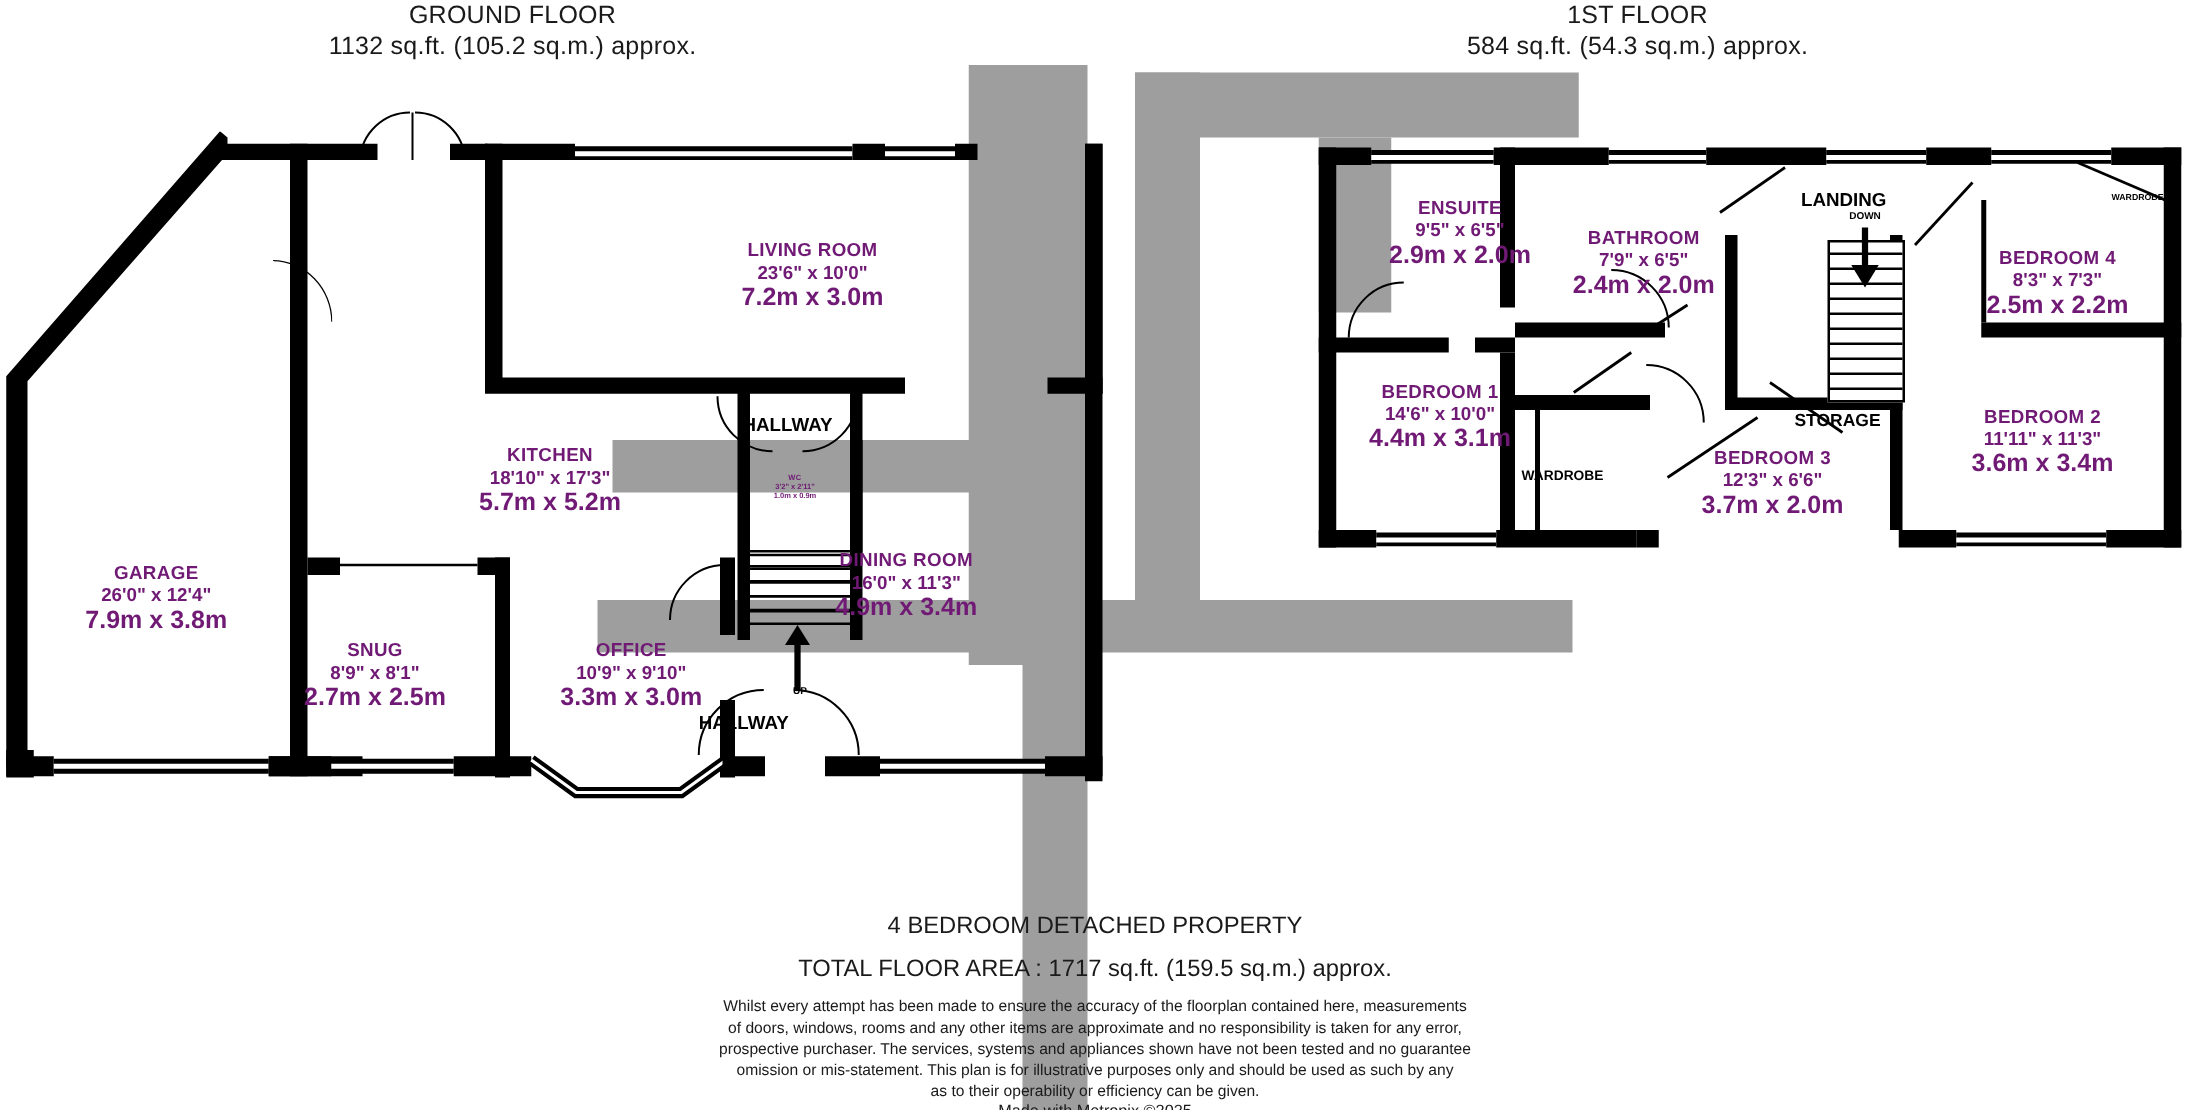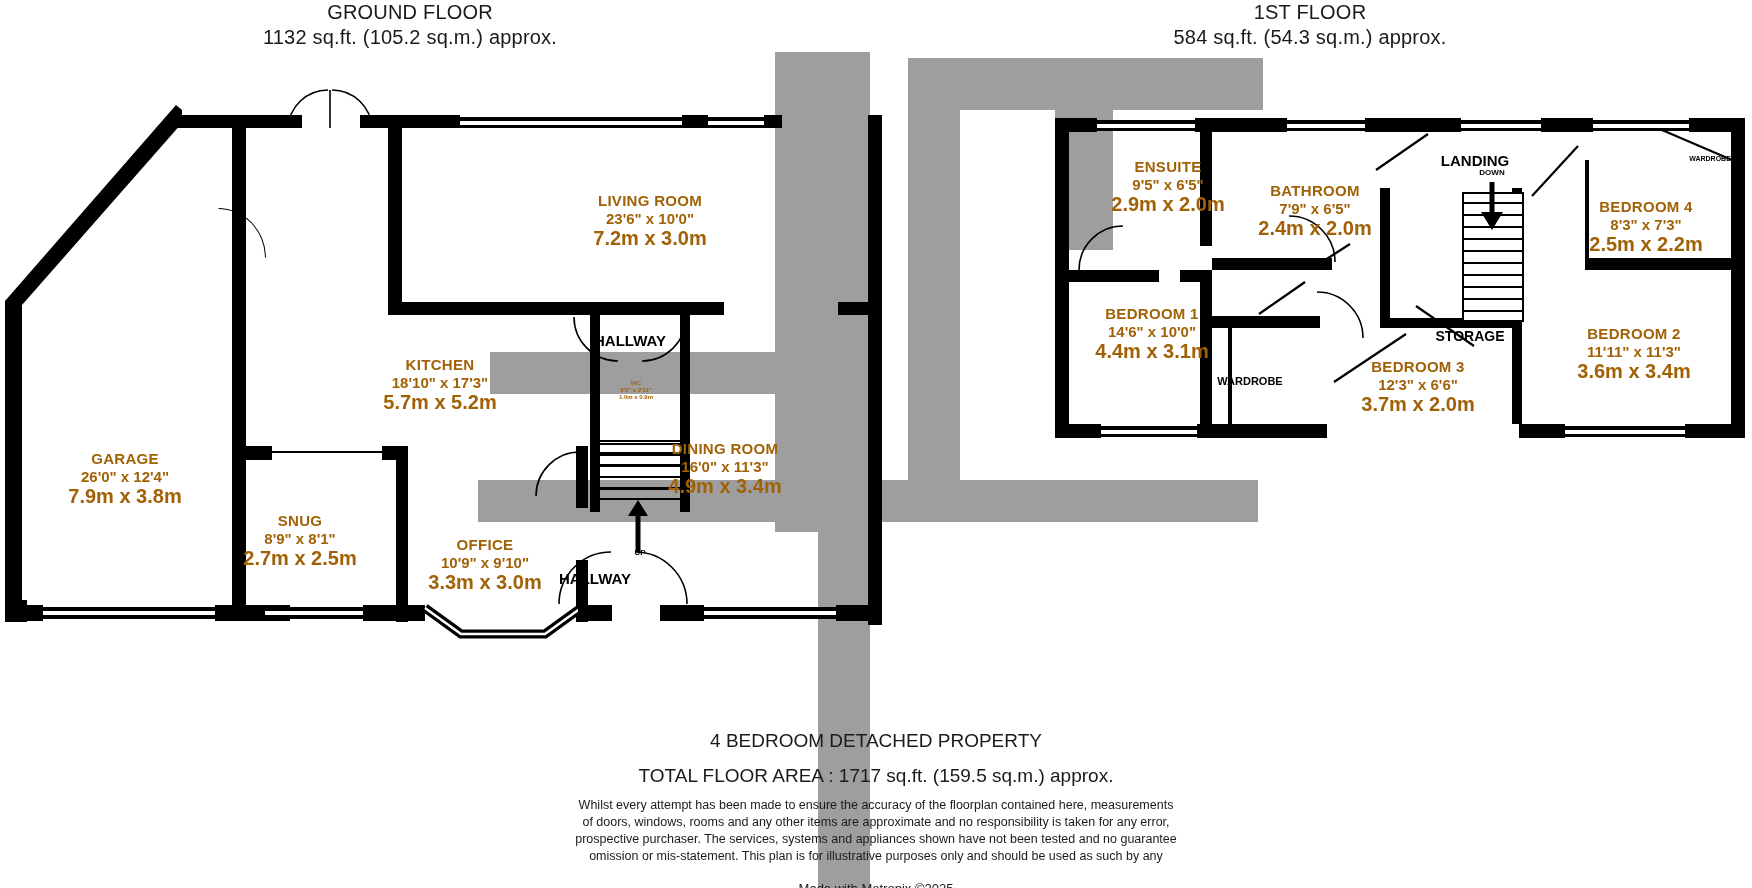--- a/index.html
+++ b/index.html
@@ -38,21 +38,21 @@
 
   
   .window{position:absolute;background:#000000;}
   .window .slot{position:absolute;background:#ffffff;}
 
   
   .room{
     position:absolute;
     text-align:center;
     font-weight:bold;
-    color:#a16207;
+    color:#701a75;
     white-space:nowrap;
     line-height:1.18;
   }
   .room .rname{display:block;font-size:15px;letter-spacing:0.3px;}
   .room .rimp{display:block;font-size:15px;}
   .room .rmet{display:block;font-size:20px;}
 
   .room.tiny{line-height:1.15;}
   .room.tiny .rname{font-size:6px;}
   .room.tiny .rimp,.room.tiny .rmet{font-size:6px;}
@@ -245,21 +245,21 @@
     <span class="rimp">26'0"  x 12'4"</span>
     <span class="rmet">7.9m  x 3.8m</span>
   </div>
 
   <div class="room" style="left:205px;top:512px;width:190px;">
     <span class="rname">SNUG</span>
     <span class="rimp">8'9"  x 8'1"</span>
     <span class="rmet">2.7m  x 2.5m</span>
   </div>
 
-  <div class="room" style="left:390px;top:512px;width:190px;margin-top:24px;">
+  <div class="room" style="left:410px;top:512px;width:190px;">
     <span class="rname">OFFICE</span>
     <span class="rimp">10'9"  x 9'10"</span>
     <span class="rmet">3.3m  x 3.0m</span>
   </div>
 
   <div class="room" style="left:600px;top:440px;width:250px;">
     <span class="rname">DINING ROOM</span>
     <span class="rimp">16'0"  x 11'3"</span>
     <span class="rmet">4.9m  x 3.4m</span>
   </div>
@@ -421,16 +421,17 @@
   <div class="microlabel" style="left:1670px;top:155px;width:80px;font-size:7px;">WARDROBE</div>
 
   <div class="footer-line" id="prop-type" style="left:0px;top:730px;width:1752px;">4 BEDROOM DETACHED PROPERTY</div>
   <div class="footer-line" id="total-area" style="left:0px;top:765px;width:1752px;">TOTAL FLOOR AREA : 1717 sq.ft. (159.5 sq.m.) approx.</div>
 
   <div class="disclaimer" style="top:797px;">
     <span>Whilst every attempt has been made to ensure the accuracy of the floorplan contained here, measurements</span>
     <span>of doors, windows, rooms and any other items are approximate and no responsibility is taken for any error,</span>
     <span>prospective purchaser. The services, systems and appliances shown have not been tested and no guarantee</span>
     <span>omission or mis-statement. This plan is for illustrative purposes only and should be used as such by any</span>
+    <span>as to their operability or efficiency can be given.</span>
   </div>
   <div class="disclaimer" id="metropix" style="top:880px;">Made with Metropix ©2025</div>
 
 </div>
 
 </body></html>

